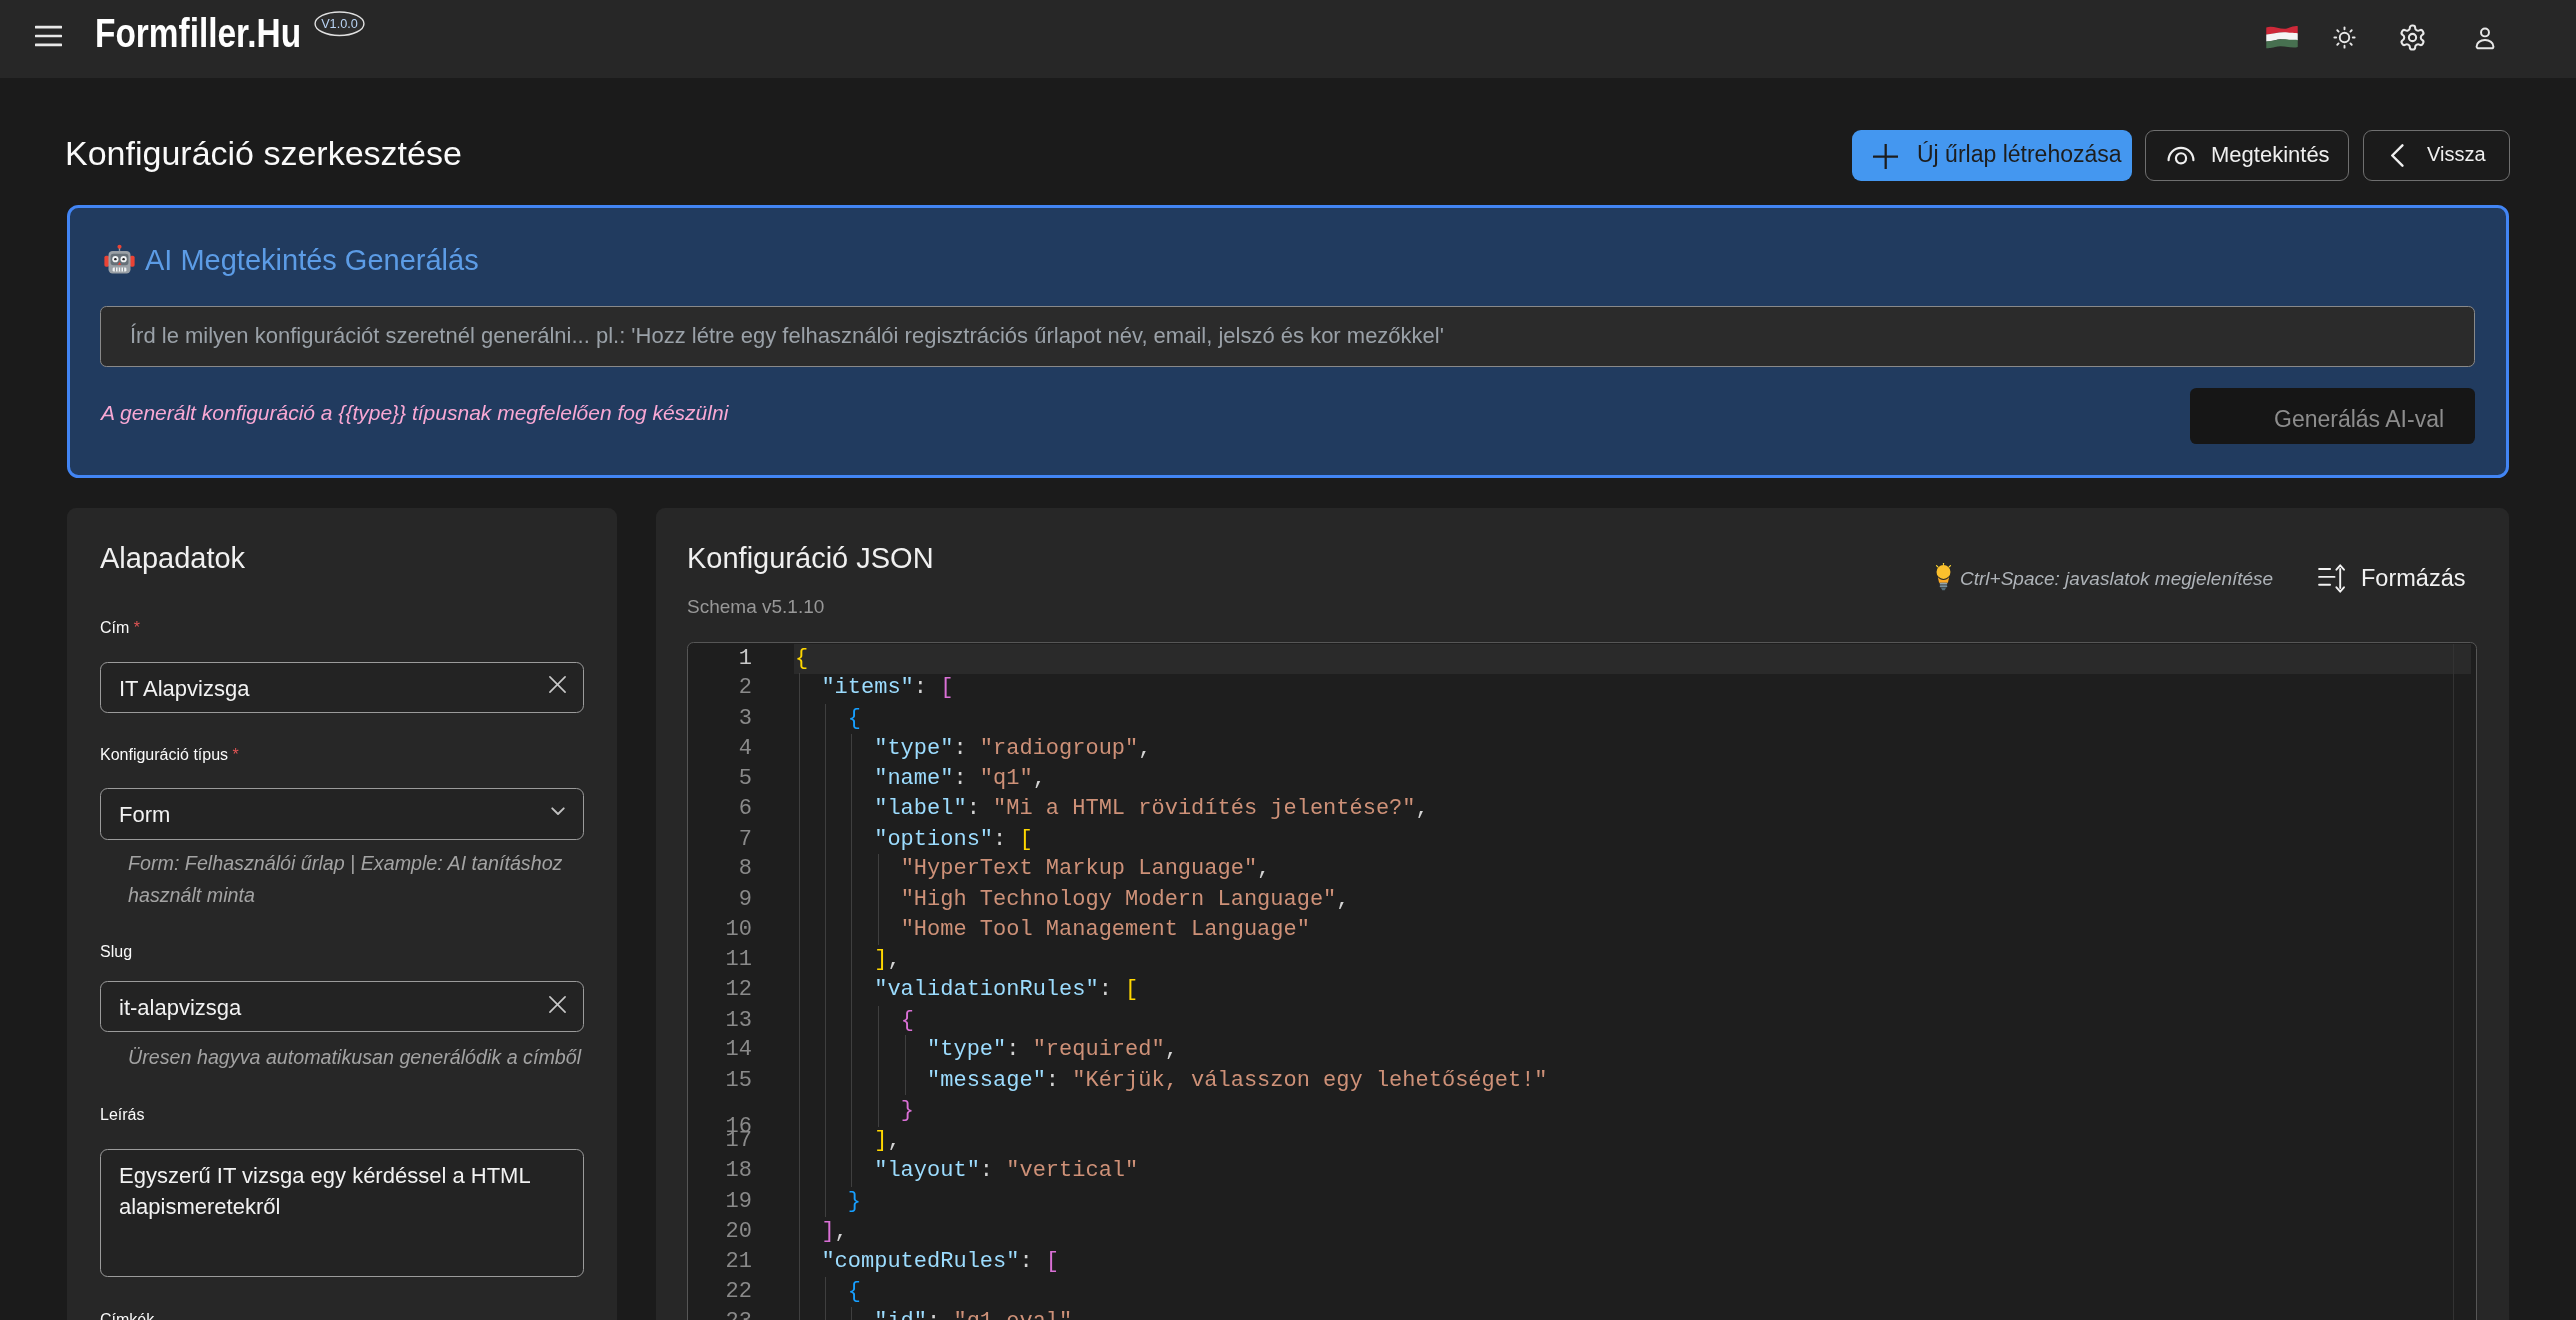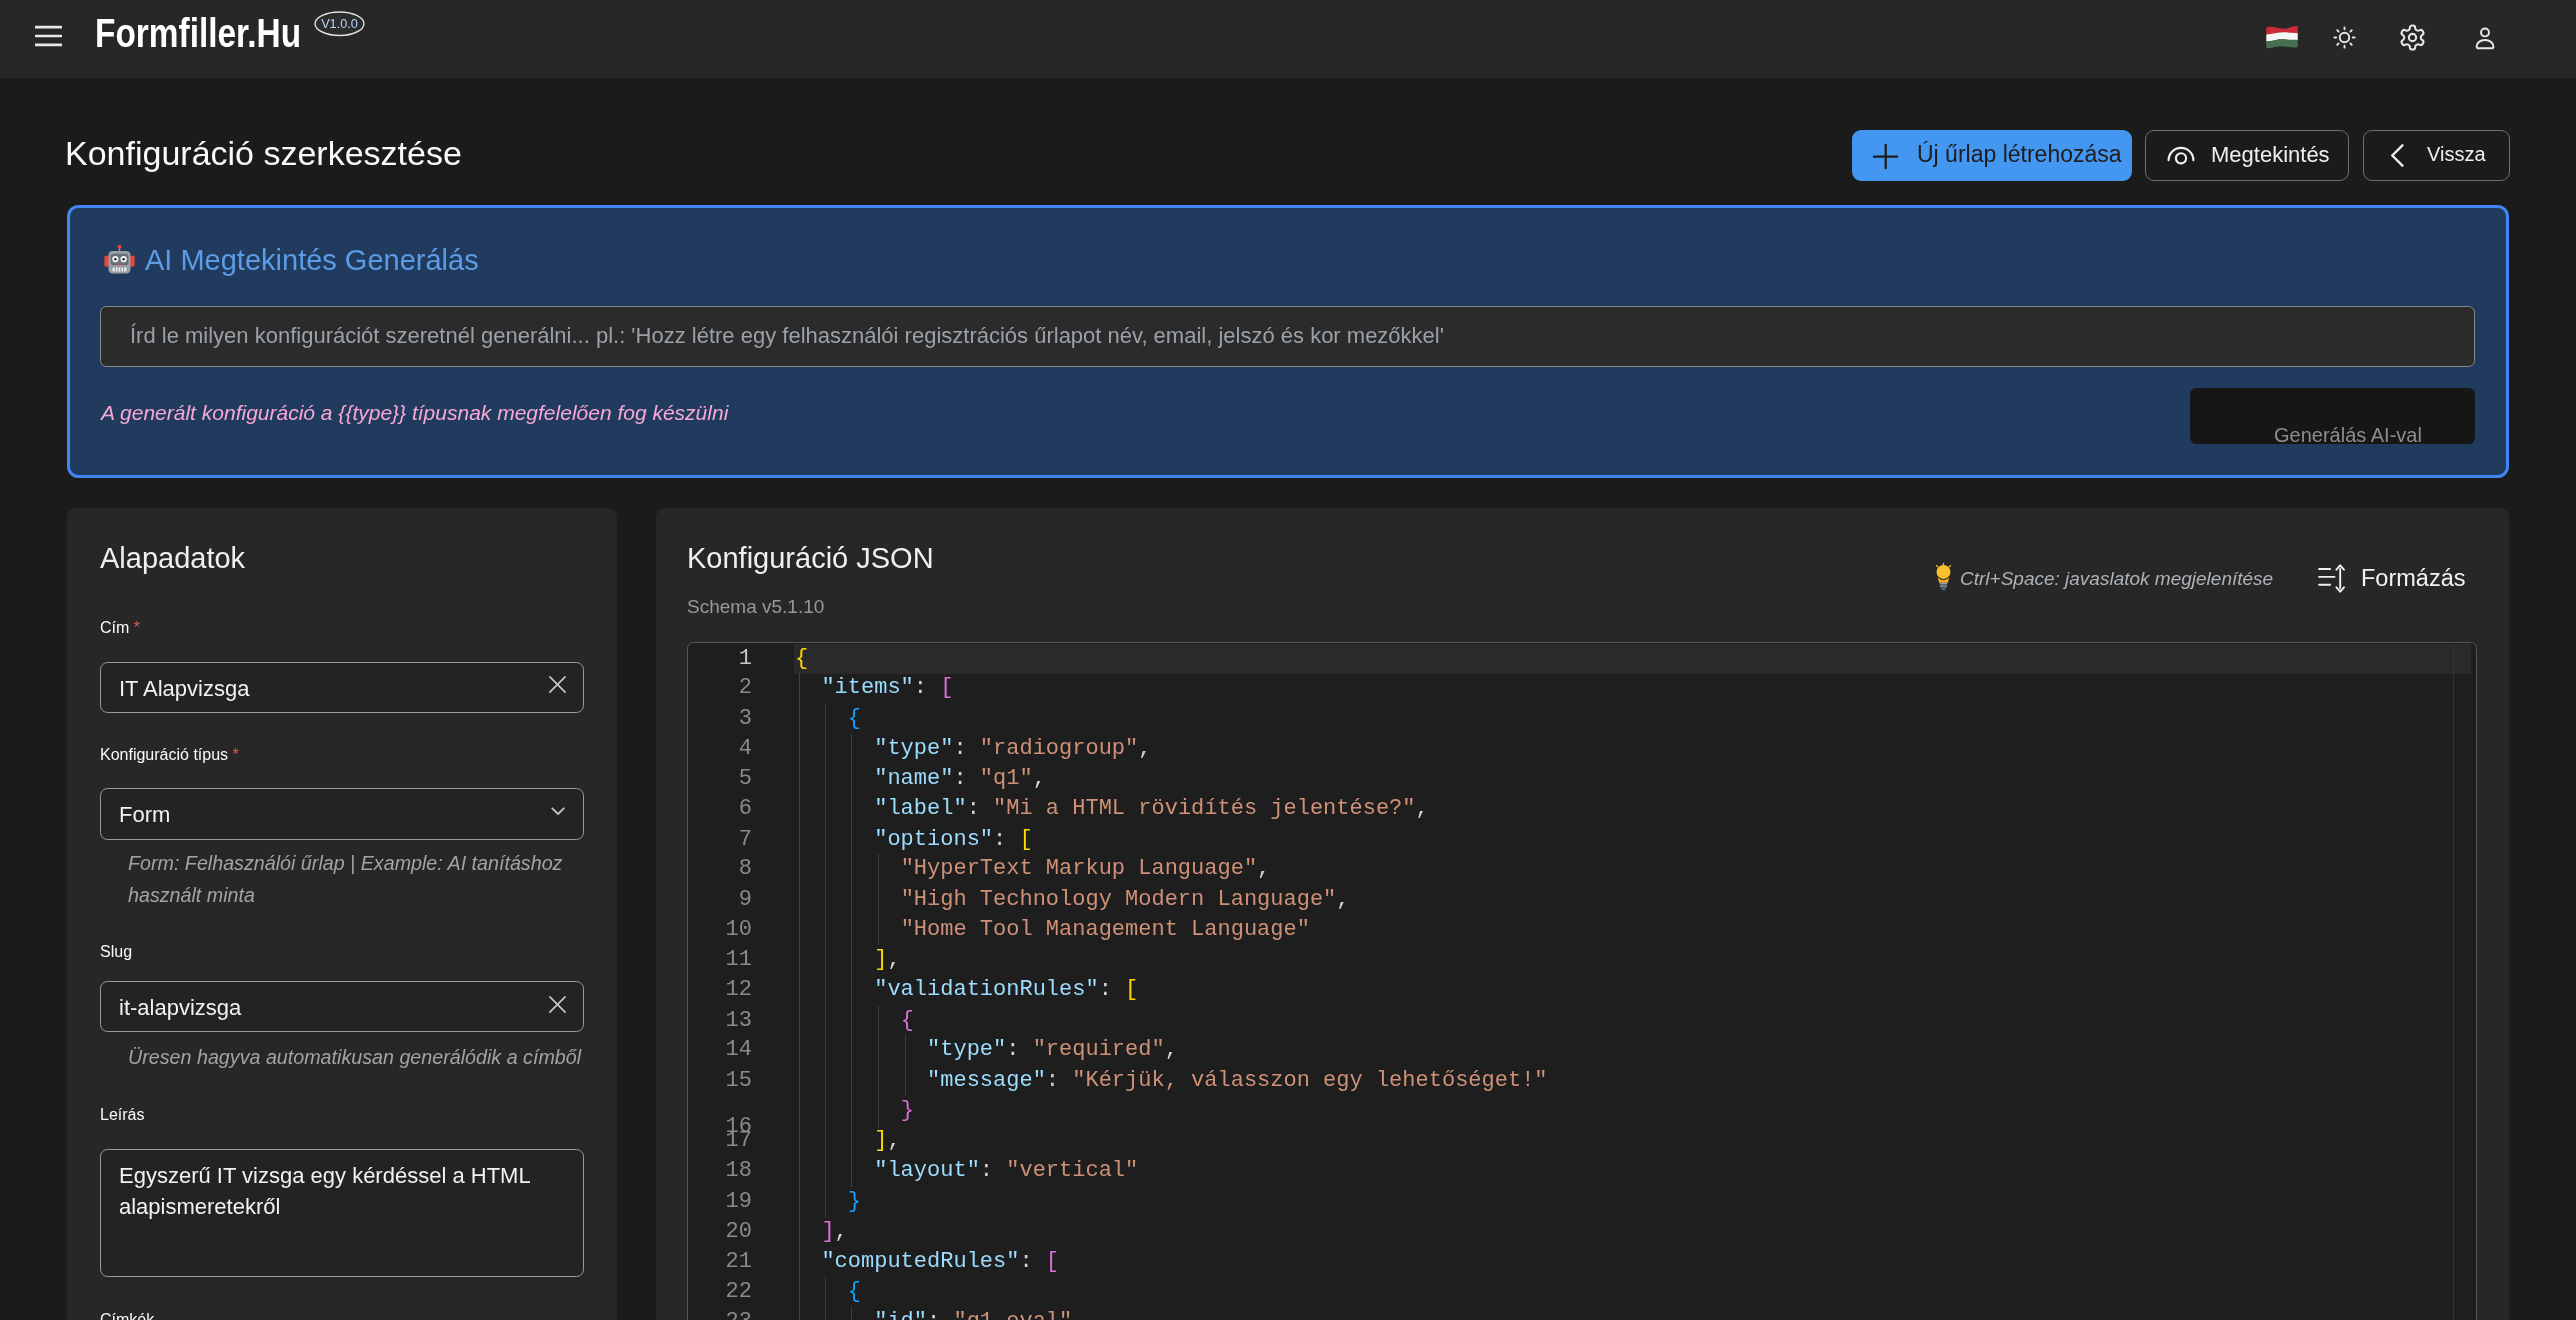--- a/index.html
+++ b/index.html
@@ -109,21 +109,21 @@
     </g>
 </svg>
 <div class="abs" style="left:145px;top:244px;font-size:29px;color:#5c9ce6;">AI Megtekintés Generálás</div>
 
 <div class="abs" style="left:100px;top:306px;width:2375px;height:61px;background:#2b2b2b;border:1.3px solid #898989;border-radius:6.4px;"></div>
 <div class="abs" style="left:130px;top:323px;font-size:22px;color:#9aa1a8;">Írd le milyen konfigurációt szeretnél generálni... pl.: 'Hozz létre egy felhasználói regisztrációs űrlapot név, email, jelszó és kor mezőkkel'</div>
 
 <div class="abs" style="left:101px;top:402px;font-size:21px;line-height:1;font-style:italic;color:#f9a8d4;">A generált konfiguráció a {{type}} típusnak megfelelően fog készülni</div>
 
 <div class="abs" style="left:2190px;top:388px;width:285px;height:56px;background:#161616;border-radius:6.4px;"></div>
-<div class="abs" style="left:2274px;top:425px;font-size:20px;line-height:1;color:#8d8d8d;">Generálás AI-val</div>
+<div class="abs" style="left:2274px;top:408px;font-size:23px;line-height:1;color:#8d8d8d;">Generálás AI-val</div>
 
 <div class="abs card" style="left:67px;top:508px;width:550px;height:889px;"></div>
 <div class="abs" style="left:100px;top:544px;font-size:29px;line-height:1;">Alapadatok</div>
 
 <div class="abs lbl" style="left:100px;top:620px;line-height:1;">Cím <span class="ast">*</span></div>
 <div class="abs inp" style="left:100px;top:662px;width:484px;height:51px;"></div>
 <div class="abs itxt" style="left:119px;top:676px;">IT Alapvizsga</div>
 <svg class="abs" style="left:548px;top:675px;" width="19" height="19" viewBox="0 0 30 30" stroke="#c8c8c8" stroke-width="2.6" stroke-linecap="round">
     <line x1="3" y1="3" x2="27" y2="27"></line>
     <line x1="27" y1="3" x2="3" y2="27"></line>

